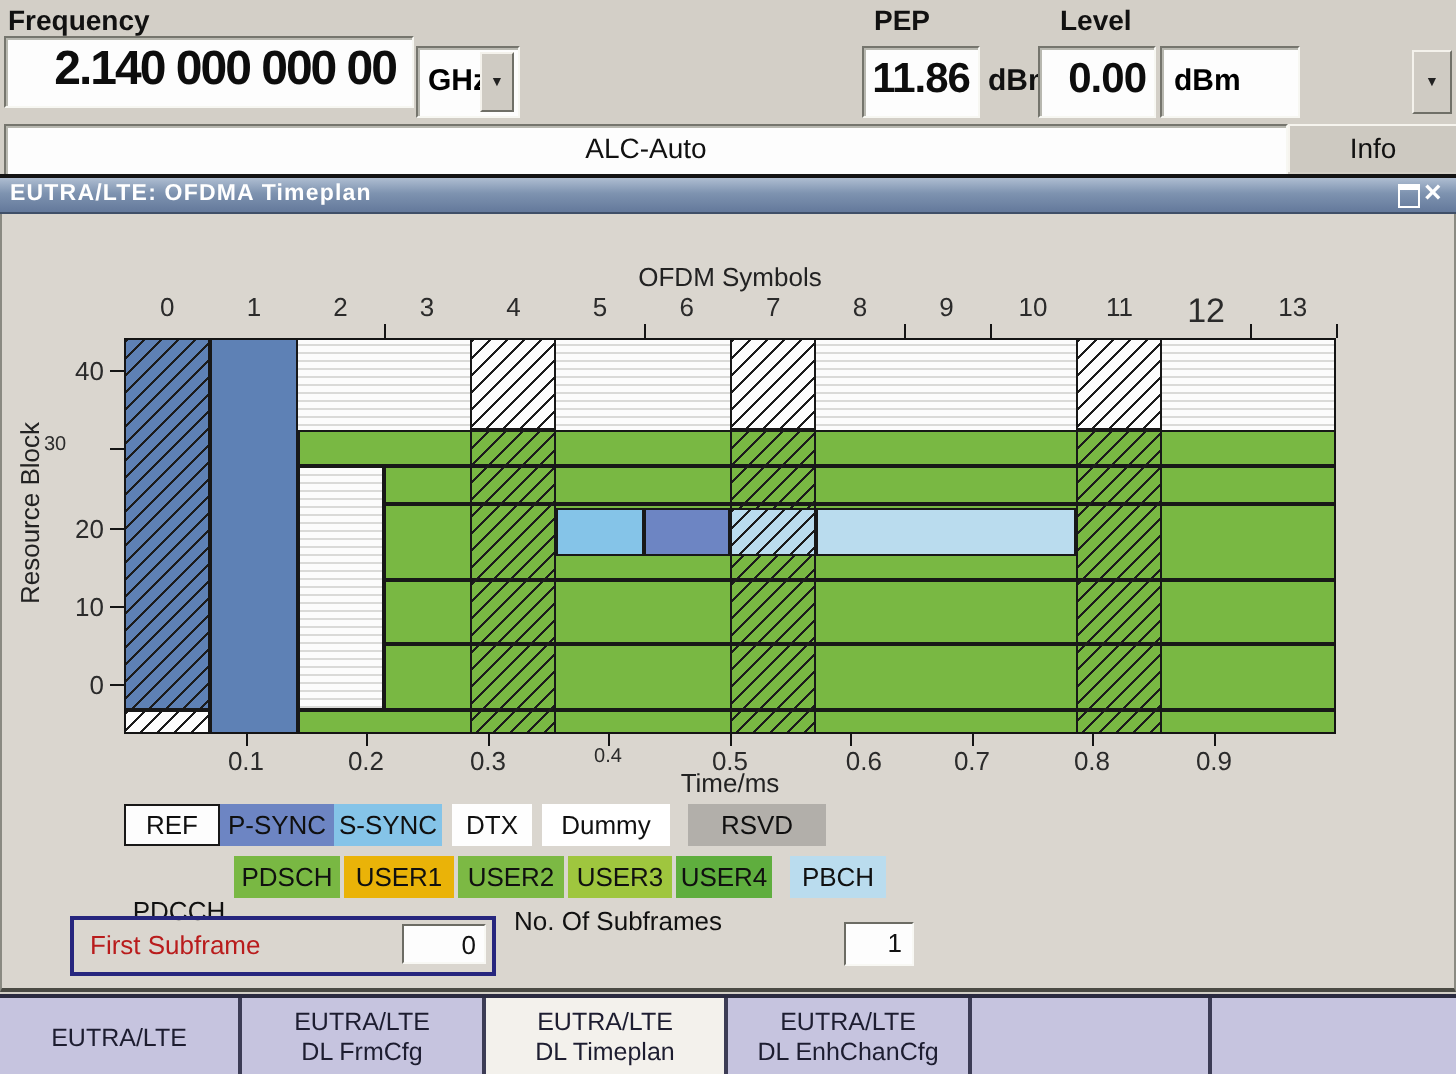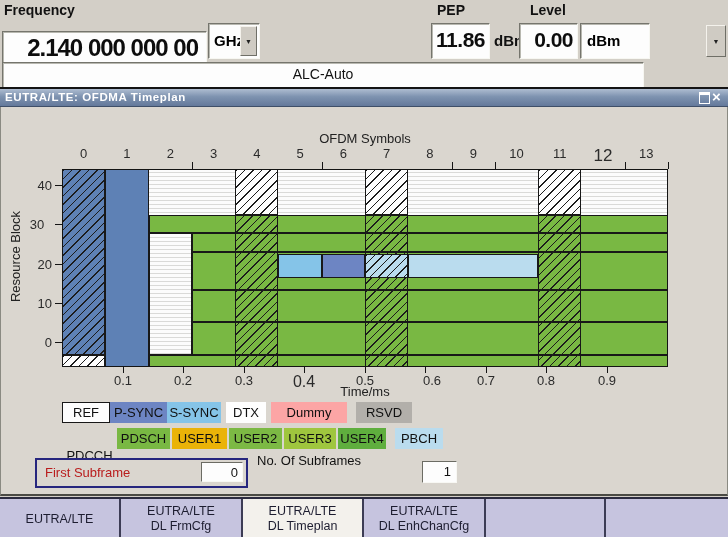--- a/index.html
+++ b/index.html
@@ -23,21 +23,21 @@
     justify-content:center;align-items:center;font-size:12.5px;color:#1d1d30;line-height:15px;
     background:#c6c4df;border-right:2px solid #3c3c55;}
   .sk.active{background:#f3f1ec;}
 </style>
 </head>
 <body>
 
 <div id="screen">
 
   <div class="abs lbl" style="left:4px;top:2px;">Frequency</div>
-  <div class="abs whitebox" style="left:2px;top:31px;width:203px;height:34px;">
+  <div class="abs whitebox" style="left:2px;top:18px;width:203px;height:34px;">
     <div class="bigval" style="font-size:24px;line-height:32px;padding-right:8px;">2.140 000 000 00</div>
   </div>
   <div class="abs whitebox" style="left:208px;top:23px;width:50px;height:34px;">
     <span style="position:absolute;left:5px;top:8px;font-weight:bold;font-size:15px;">GHz</span>
     <span class="arrowbtn" style="position:absolute;right:2px;top:2px;width:15px;height:28px;">▼</span>
   </div>
 
   <div class="abs lbl" style="left:437px;top:2px;">PEP</div>
   <div class="abs whitebox" style="left:431px;top:23px;width:57px;height:34px;">
     <div class="bigval" style="font-size:21px;line-height:32px;padding-right:4px;letter-spacing:-0.5px;">11.86</div>
@@ -49,20 +49,21 @@
     <div class="bigval" style="font-size:21px;line-height:32px;padding-right:4px;letter-spacing:-0.5px;">0.00</div>
   </div>
   <div class="abs whitebox" style="left:580px;top:23px;width:68px;height:34px;">
     <span style="position:absolute;left:6px;top:8px;font-weight:bold;font-size:15px;">dBm</span>
   </div>
   <div class="abs arrowbtn" style="left:706px;top:25px;width:18px;height:30px;">▼</div>
 
   <div class="abs whitebox" style="left:2px;top:62px;width:640px;height:24px;">
     <div style="text-align:center;font-size:14px;line-height:22px;color:#111;">ALC-Auto</div>
   </div>
+  <div class="abs" style="left:644px;top:62px;width:84px;height:24px;background:#cdc9c1;border-top:1px solid #f6f4ee;border-left:1px solid #f6f4ee;box-sizing:border-box;text-align:center;font-size:14px;line-height:22px;color:#111;">Info</div>
 
   <div class="abs" style="left:0;top:87px;width:728px;height:2px;background:#141414;"></div>
 
   <div class="abs" style="left:0;top:89px;width:728px;height:18px;background:linear-gradient(180deg,#aebdd1 0%,#7e93b0 45%,#64799b 100%);border-bottom:1px solid #3f4f68;box-sizing:border-box;">
     <span style="position:absolute;left:5px;top:2px;font-size:11.5px;font-weight:bold;color:#ffffff;letter-spacing:0.6px;">EUTRA/LTE: OFDMA Timeplan</span>
     <span class="abs" style="left:699px;top:3px;width:9px;height:8px;border:1px solid #fff;border-top:3px solid #fff;"></span>
     <span class="abs" style="left:712px;top:-1px;font-size:15px;font-weight:bold;color:#fff;">×</span>
   </div>
 
   <div class="abs" style="left:0;top:107px;width:728px;height:389px;background:#dad6cf;border-left:1px solid #8a8a82;border-right:1px solid #8a8a82;border-bottom:2px solid #4a4a44;box-sizing:border-box;"></div>
@@ -89,35 +90,35 @@
       <div style="position: absolute; left: 624.7px; top: 146px; width: 43.3px; text-align: center; font-size: 13px; color: rgb(43, 43, 43);">13</div>
       <div style="position: absolute; left: 192px; top: 162px; width: 1px; height: 7px; background: rgb(20, 20, 20);"></div>
       <div style="position: absolute; left: 322px; top: 162px; width: 1px; height: 7px; background: rgb(20, 20, 20);"></div>
       <div style="position: absolute; left: 452px; top: 162px; width: 1px; height: 7px; background: rgb(20, 20, 20);"></div>
       <div style="position: absolute; left: 495px; top: 162px; width: 1px; height: 7px; background: rgb(20, 20, 20);"></div>
       <div style="position: absolute; left: 625px; top: 162px; width: 1px; height: 7px; background: rgb(20, 20, 20);"></div>
       <div style="position: absolute; left: 668px; top: 162px; width: 1px; height: 7px; background: rgb(20, 20, 20);"></div>
       <div style="position: absolute; left: 55px; top: 185px; width: 7px; height: 1px; background: rgb(20, 20, 20);"></div>
       <div style="position: absolute; left: 22px; top: 178px; width: 30px; text-align: right; font-size: 13px; color: rgb(43, 43, 43);">40</div>
       <div style="position: absolute; left: 55px; top: 224px; width: 7px; height: 1px; background: rgb(20, 20, 20);"></div>
-      <div style="position: absolute; left: 22px; top: 217px; width: 30px; text-align: center; font-size: 13px; color: rgb(43, 43, 43);">30</div>
+      <div style="position: absolute; left: 22px; top: 217px; width: 30px; text-align: left; font-size: 10px; color: rgb(43, 43, 43);">30</div>
       <div style="position: absolute; left: 55px; top: 264px; width: 7px; height: 1px; background: rgb(20, 20, 20);"></div>
       <div style="position: absolute; left: 22px; top: 257px; width: 30px; text-align: right; font-size: 13px; color: rgb(43, 43, 43);">20</div>
       <div style="position: absolute; left: 55px; top: 303px; width: 7px; height: 1px; background: rgb(20, 20, 20);"></div>
       <div style="position: absolute; left: 22px; top: 296px; width: 30px; text-align: right; font-size: 13px; color: rgb(43, 43, 43);">10</div>
       <div style="position: absolute; left: 55px; top: 342px; width: 7px; height: 1px; background: rgb(20, 20, 20);"></div>
       <div style="position: absolute; left: 22px; top: 335px; width: 30px; text-align: right; font-size: 13px; color: rgb(43, 43, 43);">0</div>
       <div style="position: absolute; left: 123px; top: 367px; width: 1px; height: 6px; background: rgb(20, 20, 20);"></div>
       <div style="position: absolute; left: 107px; top: 373px; width: 32px; text-align: center; font-size: 13px; color: rgb(43, 43, 43);">0.1</div>
       <div style="position: absolute; left: 183px; top: 367px; width: 1px; height: 6px; background: rgb(20, 20, 20);"></div>
       <div style="position: absolute; left: 167px; top: 373px; width: 32px; text-align: center; font-size: 13px; color: rgb(43, 43, 43);">0.2</div>
       <div style="position: absolute; left: 244px; top: 367px; width: 1px; height: 6px; background: rgb(20, 20, 20);"></div>
       <div style="position: absolute; left: 228px; top: 373px; width: 32px; text-align: center; font-size: 13px; color: rgb(43, 43, 43);">0.3</div>
       <div style="position: absolute; left: 304px; top: 367px; width: 1px; height: 6px; background: rgb(20, 20, 20);"></div>
-      <div style="position: absolute; left: 288px; top: 373px; width: 32px; text-align: center; font-size: 16px; color: rgb(43, 43, 43);">0.4</div>
+      <div style="position: absolute; left: 288px; top: 373px; width: 32px; text-align: center; font-size: 10px; color: rgb(43, 43, 43);">0.4</div>
       <div style="position: absolute; left: 365px; top: 367px; width: 1px; height: 6px; background: rgb(20, 20, 20);"></div>
       <div style="position: absolute; left: 349px; top: 373px; width: 32px; text-align: center; font-size: 13px; color: rgb(43, 43, 43);">0.5</div>
       <div style="position: absolute; left: 425px; top: 367px; width: 1px; height: 6px; background: rgb(20, 20, 20);"></div>
       <div style="position: absolute; left: 409px; top: 373px; width: 32px; text-align: right; font-size: 13px; color: rgb(43, 43, 43);">0.6</div>
       <div style="position: absolute; left: 486px; top: 367px; width: 1px; height: 6px; background: rgb(20, 20, 20);"></div>
       <div style="position: absolute; left: 470px; top: 373px; width: 32px; text-align: center; font-size: 13px; color: rgb(43, 43, 43);">0.7</div>
       <div style="position: absolute; left: 546px; top: 367px; width: 1px; height: 6px; background: rgb(20, 20, 20);"></div>
       <div style="position: absolute; left: 530px; top: 373px; width: 32px; text-align: center; font-size: 13px; color: rgb(43, 43, 43);">0.8</div>
       <div style="position: absolute; left: 607px; top: 367px; width: 1px; height: 6px; background: rgb(20, 20, 20);"></div>
       <div style="position: absolute; left: 591px; top: 373px; width: 32px; text-align: center; font-size: 13px; color: rgb(43, 43, 43);">0.9</div>
@@ -142,22 +143,22 @@
       <div class="h" style="position: absolute; left: 62px; top: 355px; width: 43px; height: 12px; box-sizing: border-box; background-color: rgb(253, 253, 253); border: 1px solid rgb(24, 24, 24);"></div>
       <div style="position: absolute; left: 105px; top: 169px; width: 44px; height: 198px; box-sizing: border-box; background-color: rgb(94, 129, 181); border: 1px solid rgb(24, 24, 24);"></div>
       <div style="position: absolute; left: 62px; top: 169px; width: 606px; height: 198px; border: 1px solid rgb(20, 20, 20); box-sizing: border-box;"></div>
     </div>
 
   <div id="legend-row-0" class="abs leg" style="left:62px;top:402px;">
       <div class="sw h" style="width: 48px; margin-left: 0px; background: rgb(253, 253, 253); border: 1px solid rgb(24, 24, 24);">REF</div>
       <div class="sw" style="width: 57px; margin-left: 0px; background: rgb(109, 133, 195);">P-SYNC</div>
       <div class="sw" style="width: 54px; margin-left: 0px; background: rgb(133, 196, 232);">S-SYNC</div>
       <div class="sw" style="width: 40px; margin-left: 5px; background: rgb(254, 254, 254);">DTX</div>
-      <div class="sw" style="width: 76px; margin-left: 5px; background: #fca5a5; text-align: right;">Dummy</div>
-      <div class="sw" style="width: 56px; margin-left: 9px; background: rgb(178, 175, 170);">RSVD</div>
+      <div class="sw" style="width: 64px; margin-left: 5px; background: #ffffff; text-align: right;">Dummy</div>
+      <div class="sw" style="width: 69px; margin-left: 9px; background: rgb(178, 175, 170);">RSVD</div>
     </div>
   <div id="legend-row-1" class="abs leg" style="left:62px;top:428px;">
       <div class="sw" style="width: 55px; margin-left: 0px; background: rgb(94, 129, 181); margin-top: 27px;">PDCCH</div>
       <div class="sw" style="width: 53px; margin-left: 0px; background: rgb(121, 184, 67);">PDSCH</div>
       <div class="sw" style="width: 55px; margin-left: 2px; background: #eab308;">USER1</div>
       <div class="sw" style="width: 53px; margin-left: 2px; background: rgb(124, 185, 68);">USER2</div>
       <div class="sw" style="width: 52px; margin-left: 2px; background: rgb(159, 198, 62);">USER3</div>
       <div class="sw" style="width: 48px; margin-left: 2px; background: rgb(95, 174, 62);">USER4</div>
       <div class="sw" style="width: 48px; margin-left: 9px; background: rgb(186, 220, 238);">PBCH</div>
     </div>

